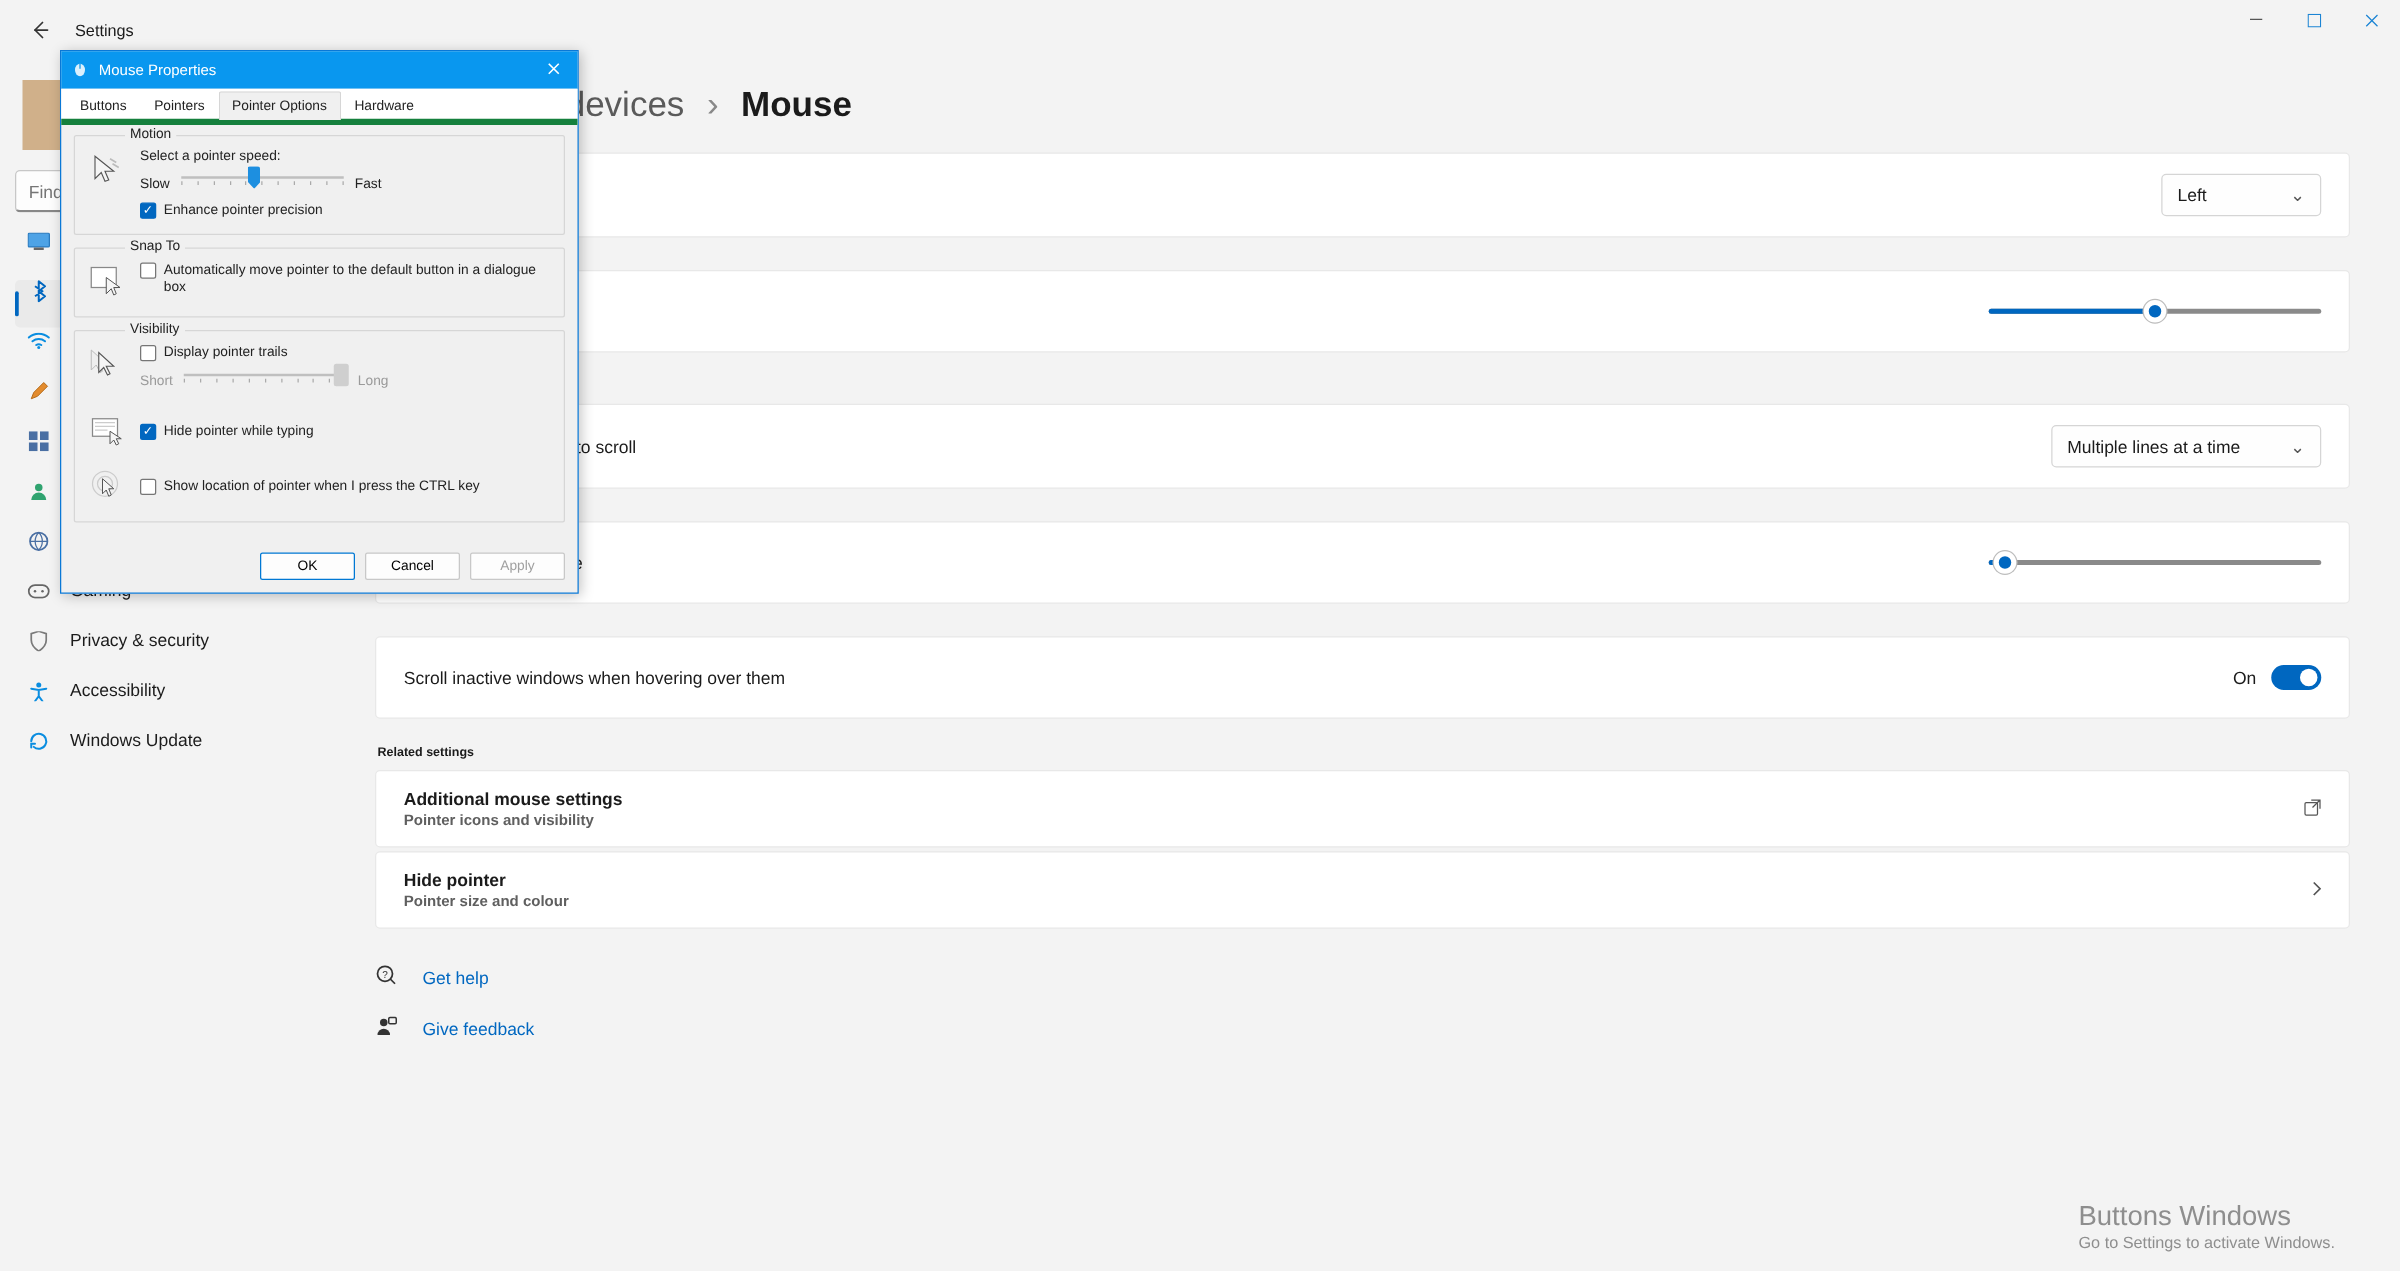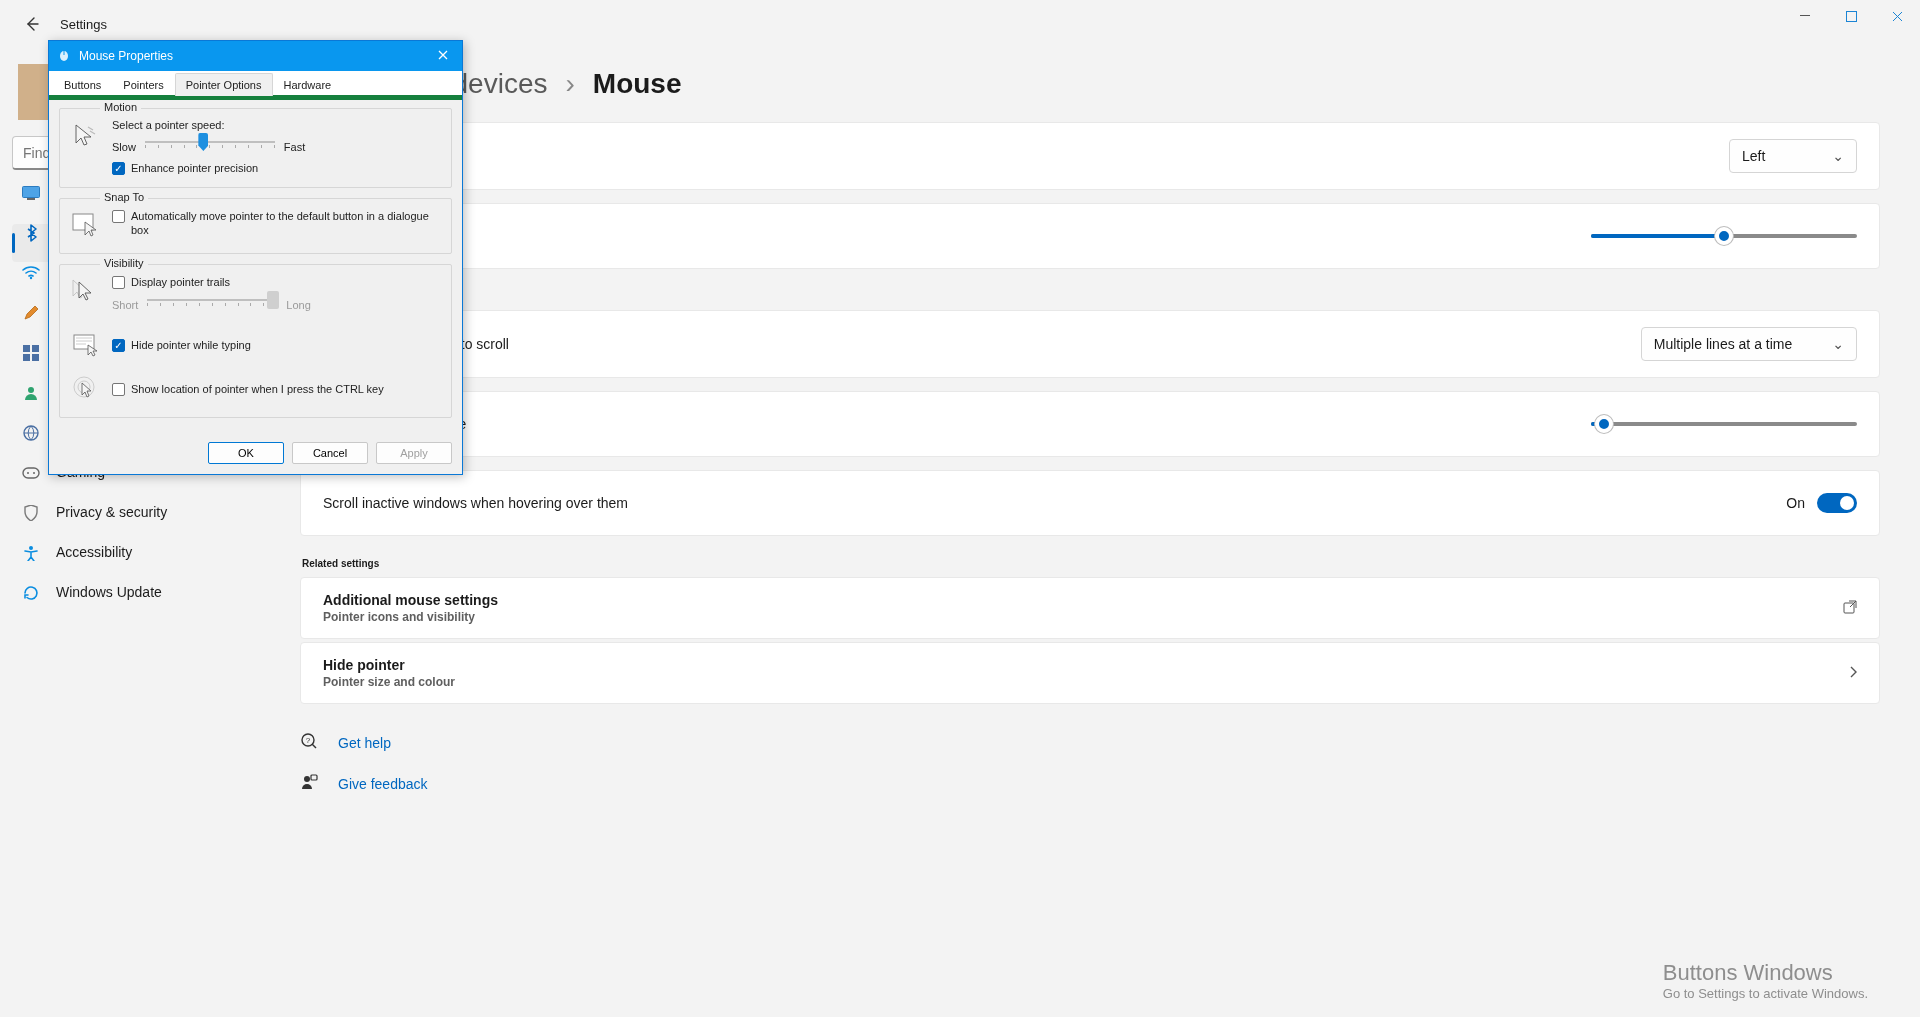--- a/index.html
+++ b/index.html
@@ -31,21 +31,21 @@
 .nav .label { font-size: 14px; }
 
 
 .main { flex: 1; padding: 0 40px 0 0; overflow: hidden; }
 .breadcrumb { display: flex; align-items: center; gap: 18px; padding: 20px 0 22px 0; font-size: 28px; color: #5a5a5a; }
 .breadcrumb .current { color: #1b1b1b; font-weight: 600; }
 .breadcrumb .sep { color: #888; }
 
 .card { background: #fff; border: 1px solid #e8e8e8; border-radius: 4px; padding: 16px 22px; margin-bottom: 4px; display: flex; align-items: center; justify-content: space-between; min-height: 66px; }
 .card + .card { margin-top: 3px; }
-.card-stack { display: flex; flex-direction: column; gap: 6px; margin-bottom: 18px; }
+.card-stack { display: flex; flex-direction: column; gap: 19px; margin-bottom: 18px; }
 .dropdown { display: flex; align-items: center; justify-content: space-between; gap: 40px; padding: 6px 12px; border: 1px solid #d5d5d5; border-radius: 4px; min-width: 128px; height: 34px; cursor: pointer; background: #fefefe; }
 .dropdown.wide { min-width: 188px; }
 .chev { color: #555; }
 .slider-track { position: relative; width: 266px; height: 4px; background: #8a8a8a; border-radius: 2px; }
 .slider-fill { position: absolute; left: 0; top: 0; bottom: 0; background: #0067c0; border-radius: 2px; }
 .slider-thumb { position: absolute; top: 50%; transform: translate(-50%, -50%); width: 18px; height: 18px; border-radius: 50%; background: #0067c0; border: 4px solid #fff; box-shadow: 0 0 0 1px #bdbdbd; }
 .toggle { display: flex; align-items: center; gap: 12px; }
 .toggle .switch { width: 40px; height: 20px; border-radius: 10px; background: #0067c0; position: relative; }
 .toggle .switch::after { content: ""; position: absolute; right: 3px; top: 3px; width: 14px; height: 14px; background: #fff; border-radius: 50%; }
 

